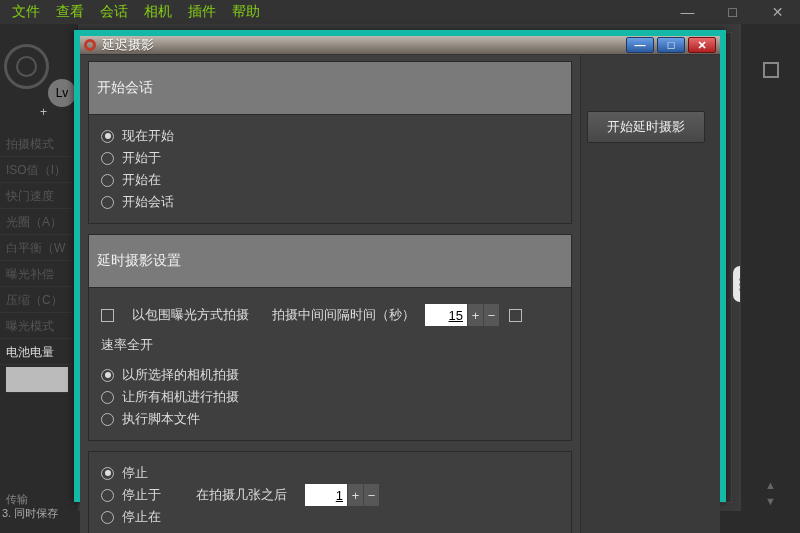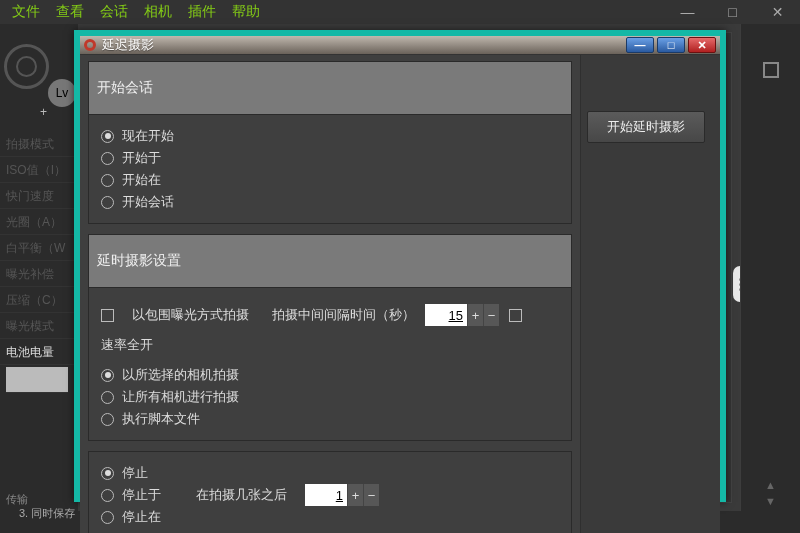--- a/index.html
+++ b/index.html
@@ -64,21 +64,21 @@
     border-bottom:1px solid #333;
   }
   .side-labels .active { color:#ddd; }
   .battery-bar {
     height:10px; width:62px; background:#bbb; margin:2px 6px;
   }
   .foot-left {
     position:absolute; left:6px; bottom:26px; color:#888; font-size:11px;
   }
   .foot-left2 {
-    position:absolute; left:19px; bottom:12px; color:#aaa; font-size:11px;
+    position:absolute; left:2px; bottom:12px; color:#aaa; font-size:11px;
   }
 
   .right-col {
     position: absolute; right: 0; top: 24px; width: 60px; bottom: 22px;
     background: #2b2b2b; border-left:1px solid #3d3d3d;
     display:flex; flex-direction:column; align-items:center;
   }
   .right-col .sq {
     width:16px; height:16px; border:2px solid #888; margin-top:38px;
   }

